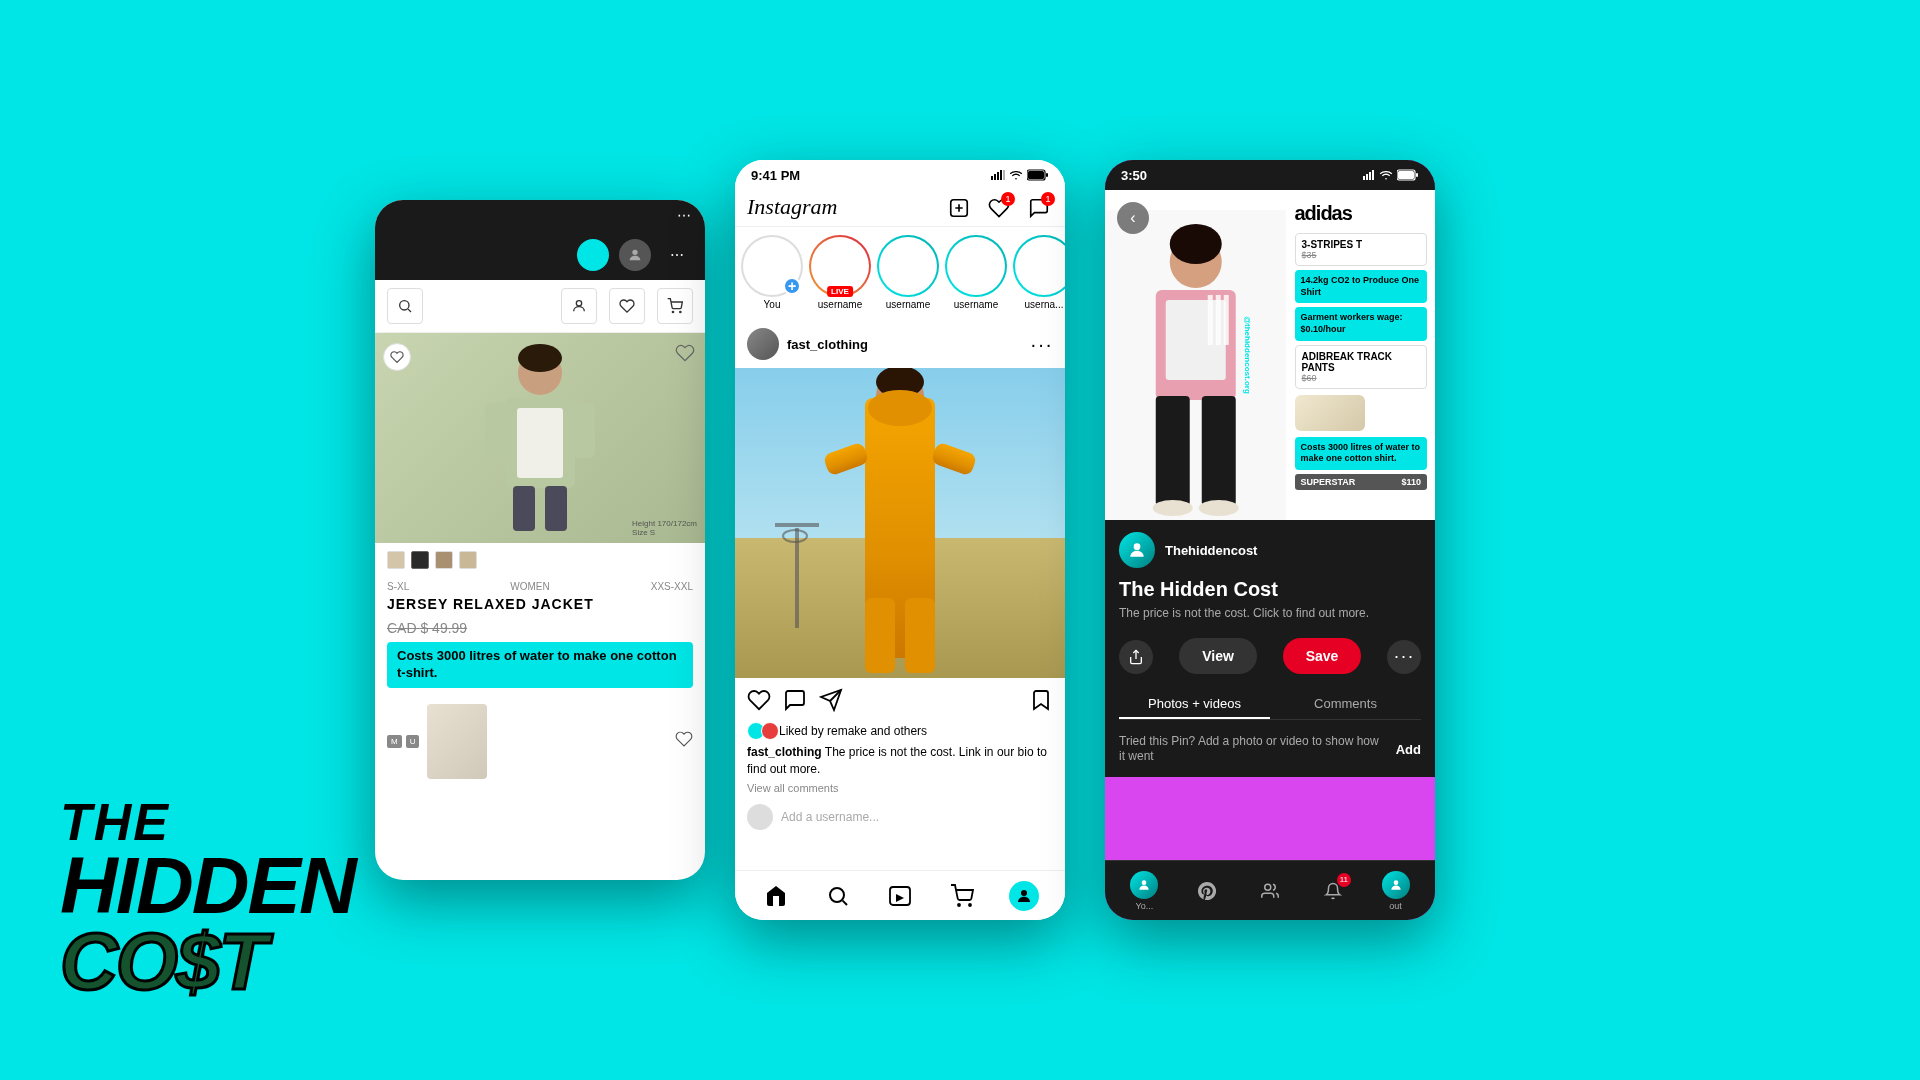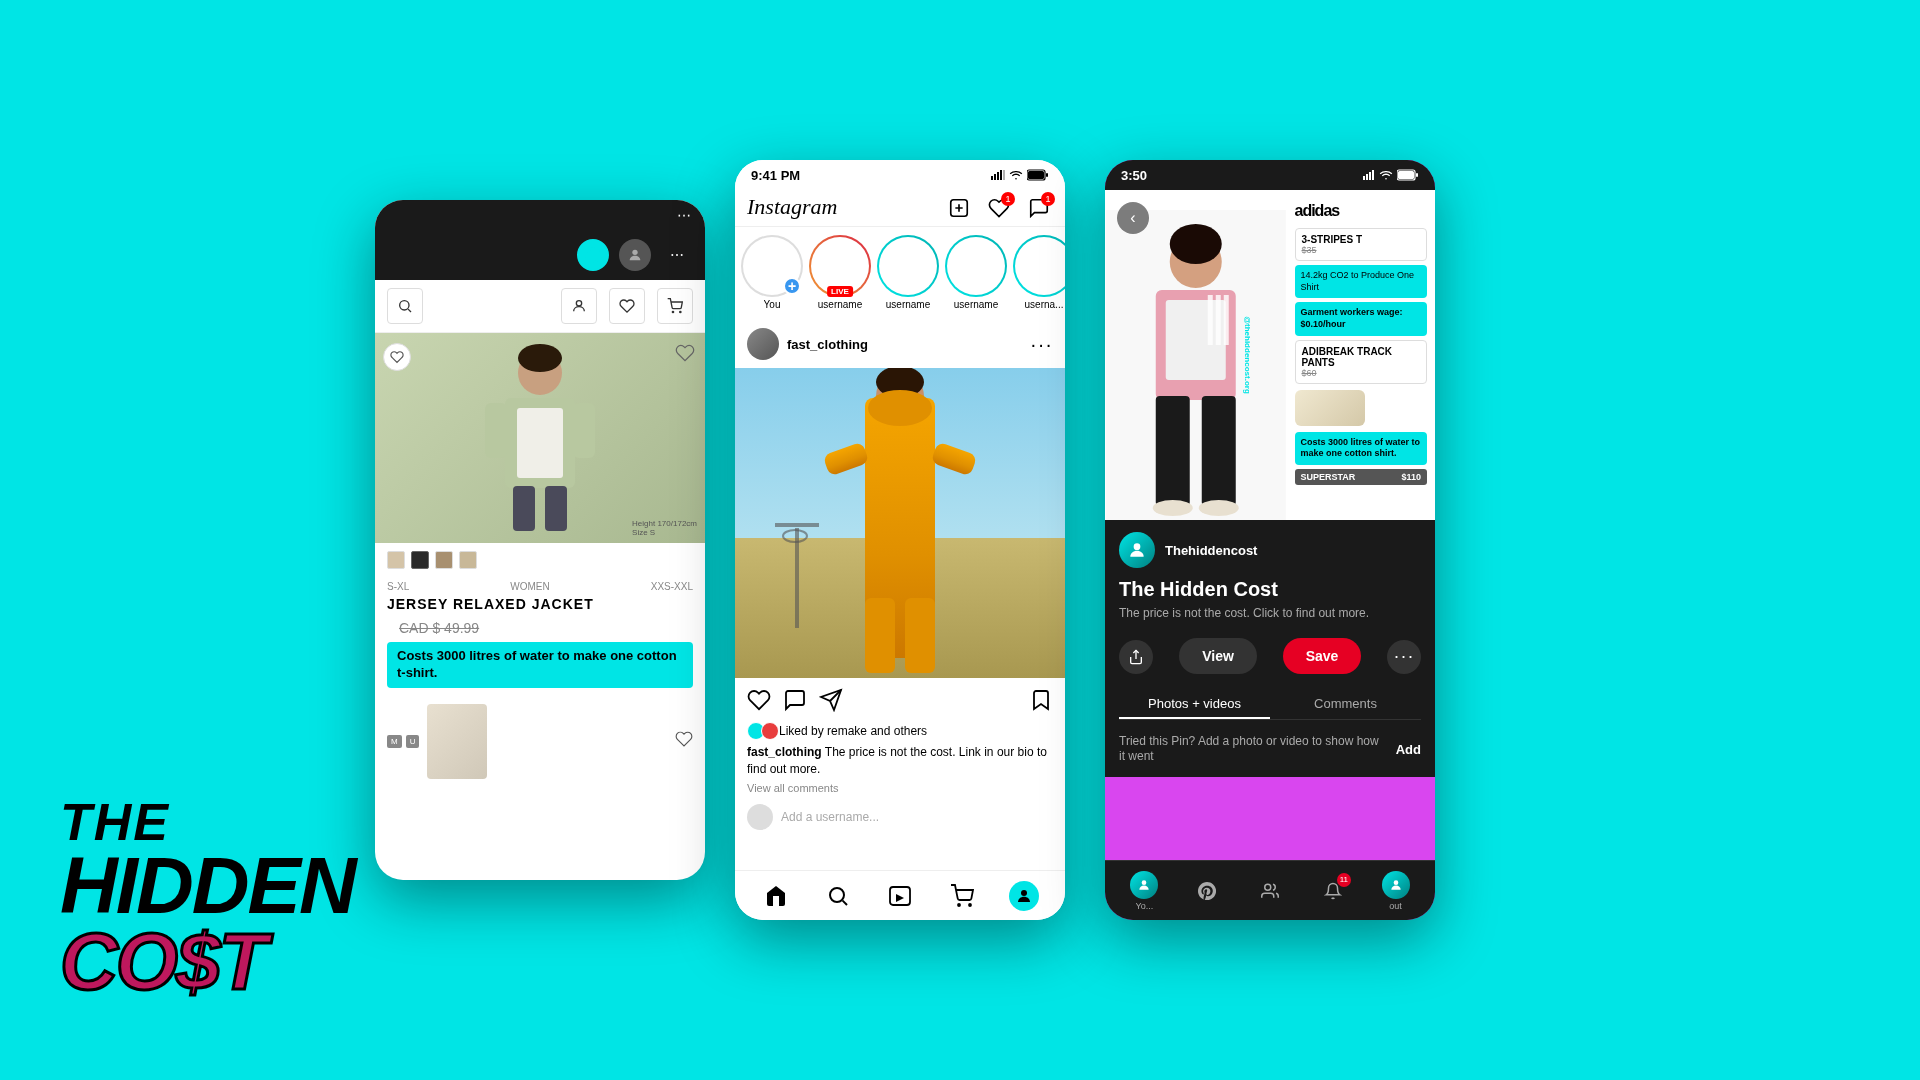--- a/index.html
+++ b/index.html
@@ -31,21 +31,21 @@
       font-size: 80px;
       font-weight: 900;
       color: #000;
       letter-spacing: -2px;
       line-height: 0.95;
       font-style: italic;
     }
     .brand-logo .cost {
       font-size: 80px;
       font-weight: 900;
-      color: #be185d;
+      color: #14532d;
       -webkit-text-stroke: 3px #000;
       letter-spacing: -2px;
       line-height: 0.95;
       font-style: italic;
     }
 
     
     .phone {
       position: absolute;
       top: 50%;
@@ -170,21 +170,20 @@
     }
     .phone-1 .product-name {
       font-size: 14px;
       font-weight: 700;
       color: #000;
       letter-spacing: 1px;
       margin-bottom: 8px;
     }
     .phone-1 .price-section {
       margin-bottom: 6px;
-      margin-left: 12px;
     }
     .phone-1 .original-price {
       font-size: 14px;
       color: #888;
       text-decoration: line-through;
     }
     .phone-1 .cost-callout {
       background: #00E5E5;
       color: #000;
       font-size: 13px;
@@ -1137,28 +1136,28 @@
           <rect x="102" y="85" width="5" height="50" fill="#fff" opacity="0.8"></rect>
           <rect x="110" y="85" width="5" height="50" fill="#fff" opacity="0.8"></rect>
           <rect x="118" y="85" width="5" height="50" fill="#fff" opacity="0.8"></rect>
 
           <ellipse cx="67" cy="298" rx="20" ry="8" fill="#e8e0d0"></ellipse>
           <ellipse cx="113" cy="298" rx="20" ry="8" fill="#e8e0d0"></ellipse>
         </svg>
       </div>
 
       <div style="width:45%;height:100%;display:flex;flex-direction:column;padding:12px 8px 8px;gap:4px;background:#fff;">
-        <div style="font-size:16px;font-weight:900;color:#000;letter-spacing:-1px;margin-bottom:4px;">adidas</div>
+        <div style="font-size:20px;font-weight:900;color:#000;letter-spacing:-1px;margin-bottom:4px;">adidas</div>
 
         <div style="background:#fff;border:1px solid #ddd;padding:5px 6px;border-radius:4px;font-size:10px;">
           <div style="font-weight:700;font-size:10px;color:#000;">3-STRIPES T</div>
           <div style="color:#888;text-decoration:line-through;font-size:9px;">$35</div>
         </div>
 
-        <div class="cost-tag" style="background:#00E5E5;color:#000;font-size:9px;font-weight:400;padding:5px 6px;border-radius:4px;line-height:1.3;">14.2kg CO2 to Produce One Shirt</div>
+        <div class="cost-tag" style="background:#00E5E5;color:#000;font-size:9px;font-weight:700;padding:5px 6px;border-radius:4px;line-height:1.3;">14.2kg CO2 to Produce One Shirt</div>
 
         <div class="worker-tag" style="background:#00E5E5;color:#000;font-size:9px;font-weight:700;padding:5px 6px;border-radius:4px;line-height:1.3;">Garment workers wage: $0.10/hour</div>
 
         <div style="background:#fff;border:1px solid #ddd;padding:5px 6px;border-radius:4px;font-size:10px;">
           <div style="font-weight:700;font-size:10px;color:#000;">ADIBREAK TRACK PANTS</div>
           <div style="color:#888;text-decoration:line-through;font-size:9px;">$60</div>
         </div>
 
         <div style="width:70px;height:36px;background:linear-gradient(135deg,#f0e8d0,#d4c8a8);border-radius:6px;margin:2px 0;"></div>
 

